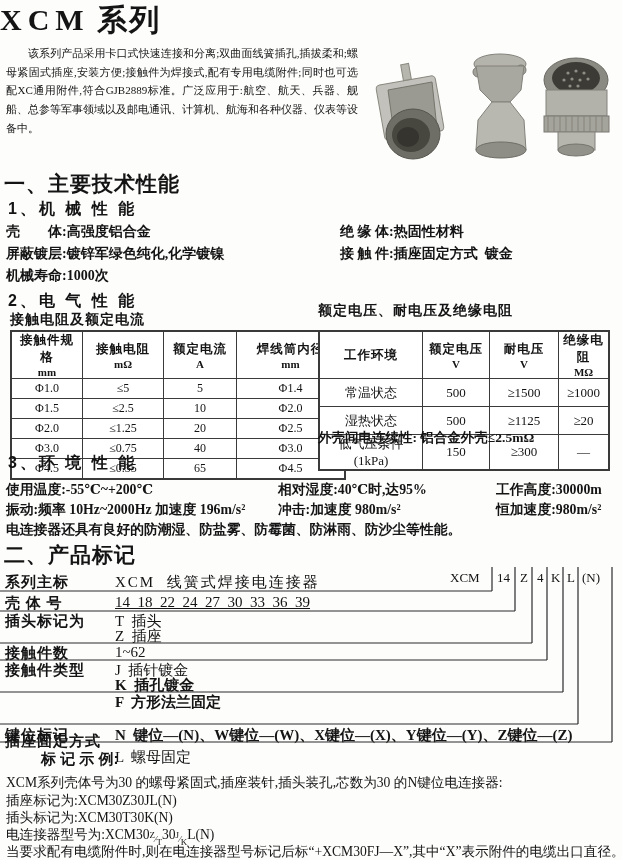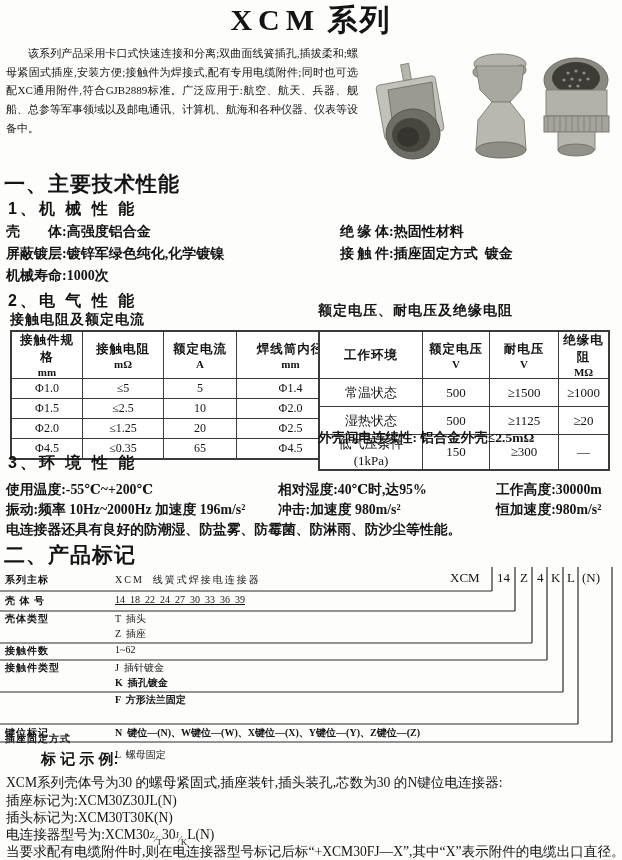--- a/index.html
+++ b/index.html
@@ -3,21 +3,21 @@
 <meta charset="utf-8">
 <style>
   html,body{margin:0;padding:0;}
   body{
     width:622px;height:860px;position:relative;background:#fdfdfc;
     font-family:"Liberation Serif","DejaVu Serif",serif;color:#141414;
     overflow:hidden;
   }
   .hei{font-family:"Liberation Sans","DejaVu Sans",sans-serif;font-weight:bold;}
   
-  .page-title{position:absolute;top:3px;left:0;width:100%;text-align:center;font-size:30px;line-height:34px;}
+  .page-title{position:absolute;top:3px;left:0;width:100%;text-align:left;font-size:30px;line-height:34px;}
   .page-title .latin{font-family:"Liberation Serif","DejaVu Serif",serif;font-weight:bold;letter-spacing:6px;}
   .page-title .cn{font-family:"Liberation Sans","DejaVu Sans",sans-serif;font-weight:900;letter-spacing:2px;}
   
   .intro{position:absolute;top:44px;left:6px;width:352px;font-size:11px;line-height:18.7px;
          text-align:justify;text-indent:2em;}
   .photo{position:absolute;top:42px;left:358px;width:260px;height:130px;}
   
   .h-sec{position:absolute;left:4px;font-size:21px;letter-spacing:1px;}
   .h-sub{position:absolute;left:8px;font-size:16px;letter-spacing:3px;}
   .cap{position:absolute;font-size:14px;font-weight:bold;letter-spacing:1px;}
@@ -29,21 +29,21 @@
   table{border:2px solid #3a3a3a;}
   th .tname{font-size:12.5px;font-weight:bold;letter-spacing:1px;}
   th .tunit{font-size:11px;font-weight:bold;}
   #table1 td{height:19px;}
   #table2 td{height:27px;font-size:13px;}
   #table2 th{height:40px;}
   .tnote{position:absolute;font-size:13.5px;font-weight:bold;}
   
   .env-line{position:absolute;font-size:13.8px;font-weight:bold;white-space:pre;}
   
-  .mk{position:absolute;font-size:10px;white-space:pre;}
+  .mk{position:absolute;font-size:15px;white-space:pre;}
   .mk-label{left:5px;font-weight:bold;letter-spacing:1px;}
   .mk-val{left:115px;}
   .mk-code{font-size:13px;}
   svg.lines{position:absolute;left:0;top:560px;pointer-events:none;}
   .bold{font-weight:bold;}
   
   .ex-line{position:absolute;left:6px;font-size:13.6px;white-space:pre;}
   .frac{display:inline-block;font-size:9px;line-height:7px;vertical-align:-3px;text-align:center;}
   .frac sup,.frac sub{font-size:9px;}
 </style>
@@ -155,20 +155,26 @@
         <td>10</td>
         <td>Φ2.0</td>
       </tr>
   <tr>
         <td>Φ2.0</td>
         <td>≤1.25</td>
         <td>20</td>
         <td>Φ2.5</td>
       </tr>
   <tr>
+        <td>Φ3.0</td>
+        <td>≤0.75</td>
+        <td>40</td>
+        <td>Φ3.0</td>
+      </tr>
+  <tr>
         <td>Φ4.5</td>
         <td>≤0.35</td>
         <td>65</td>
         <td>Φ4.5</td>
       </tr>
   </tbody>
 </table>
 
 <div class="cap" style="top:302px;left:318px;">额定电压、耐电压及绝缘电阻</div>
 <table id="table2" style="top:330px;left:318px;width:292px;">
@@ -229,21 +235,21 @@
 <div class="mk mk-code" style="top:570px;left:450px;">XCM</div>
 <div class="mk mk-code" style="top:570px;left:497px;">14</div>
 <div class="mk mk-code" style="top:570px;left:520px;">Z</div>
 <div class="mk mk-code" style="top:570px;left:537px;">4</div>
 <div class="mk mk-code" style="top:570px;left:551px;">K</div>
 <div class="mk mk-code" style="top:570px;left:567px;">L</div>
 <div class="mk mk-code" style="top:570px;left:582px;">(N)</div>
 
 <div class="mk mk-label" style="top:573px;">系列主标</div>
 <div class="mk mk-label" style="top:594px;text-align:center;">壳 体 号</div>
-<div class="mk mk-label" style="top:612px;">壳体类型</div>
+<div class="mk mk-label" style="top:612px;">插头标记为</div>
 <div class="mk mk-label" style="top:644px;">接触件数</div>
 <div class="mk mk-label" style="top:661px;">接触件类型</div>
 <div class="mk mk-label" style="top:732px;">插座固定方式</div>
 <div class="mk mk-label" style="top:726px;">键位标记</div>
 
 <div class="mk mk-val" style="top:573px;letter-spacing:2px;">XCM  线簧式焊接电连接器</div>
 <div class="mk mk-val" style="top:594px;text-decoration:underline;">14  18  22  24  27  30  33  36  39</div>
 <div class="mk mk-val" style="top:612px;">T  插头</div>
 <div class="mk mk-val" style="top:627px;">Z  插座</div>
 <div class="mk mk-val" style="top:644px;">1~62</div>

